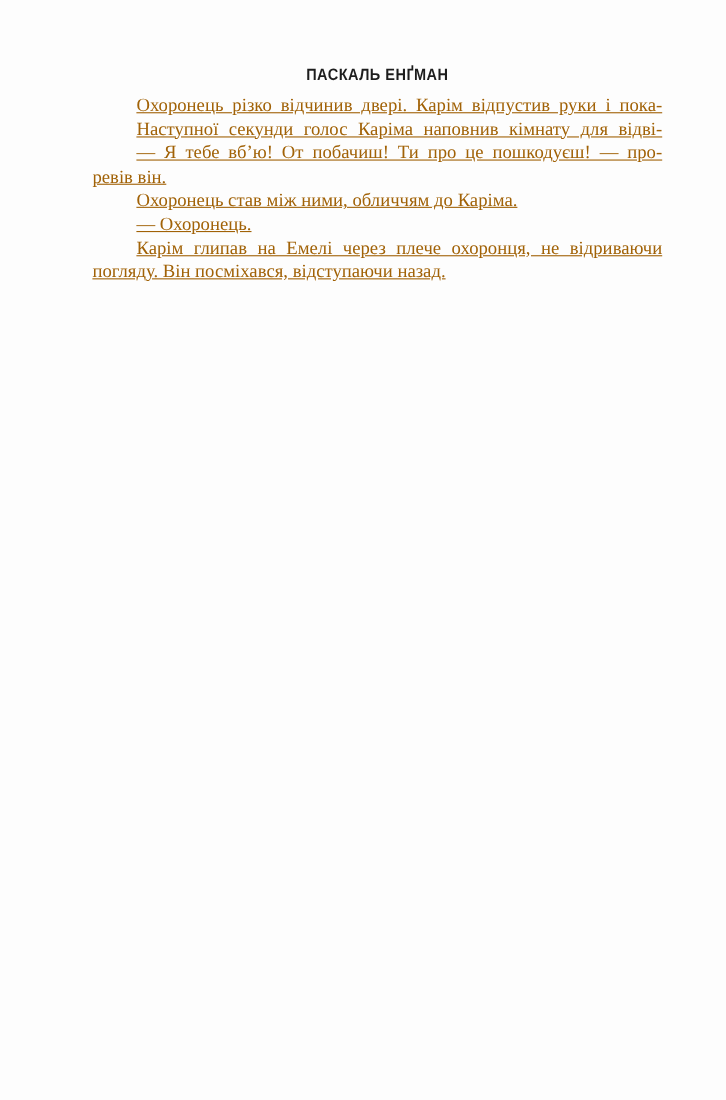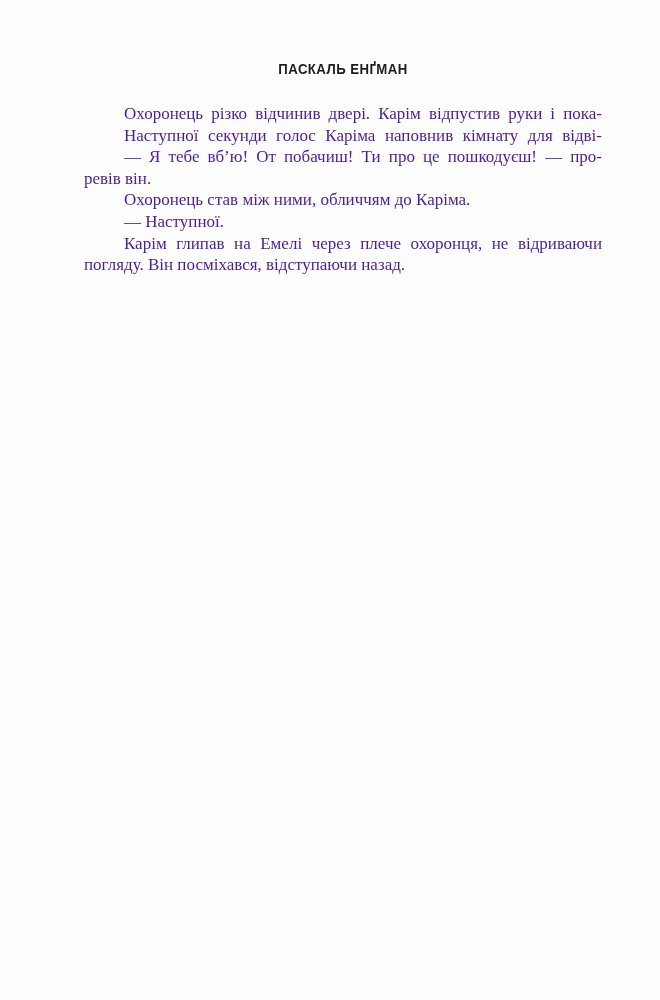--- a/index.html
+++ b/index.html
@@ -33,23 +33,24 @@
     font-size: 15px;
     line-height: 16px;
     letter-spacing: 0.5px;
     color: #1d1d1d;
     transform: scaleX(0.88);
     transform-origin: 50% 50%;
   }
   .text-block {
     position: absolute;
     left: 84px;
-    top: 103px;
+    top: 85px;
     width: 518px;
-    color: #4c1d95;
+    color: #a16207;
+    text-decoration: underline;
   }
   .line {
     font-size: 17px;
     line-height: 21.6px;
     white-space: normal;
   }
   .line.indent {
     text-indent: 40px;
   }
   .line.justify {
@@ -77,21 +78,21 @@
     <div>
       <div class="line indent justify">— Я тебе вб’ю! От побачиш! Ти про це пошкодуєш! — про-</div>
       <div class="line">ревів він.</div>
     </div>
 
     <div>
       <div class="line indent">Охоронець став між ними, обличчям до Каріма.</div>
     </div>
 
     <div>
-      <div class="line indent">— Наступної.</div>
+      <div class="line indent">— Охоронець.</div>
     </div>
 
     <div>
       <div class="line indent justify">Карім глипав на Емелі через плече охоронця, не відриваючи</div>
       <div class="line">погляду. Він посміхався, відступаючи назад.</div>
     </div>
 
   </div>
 </div>
 

